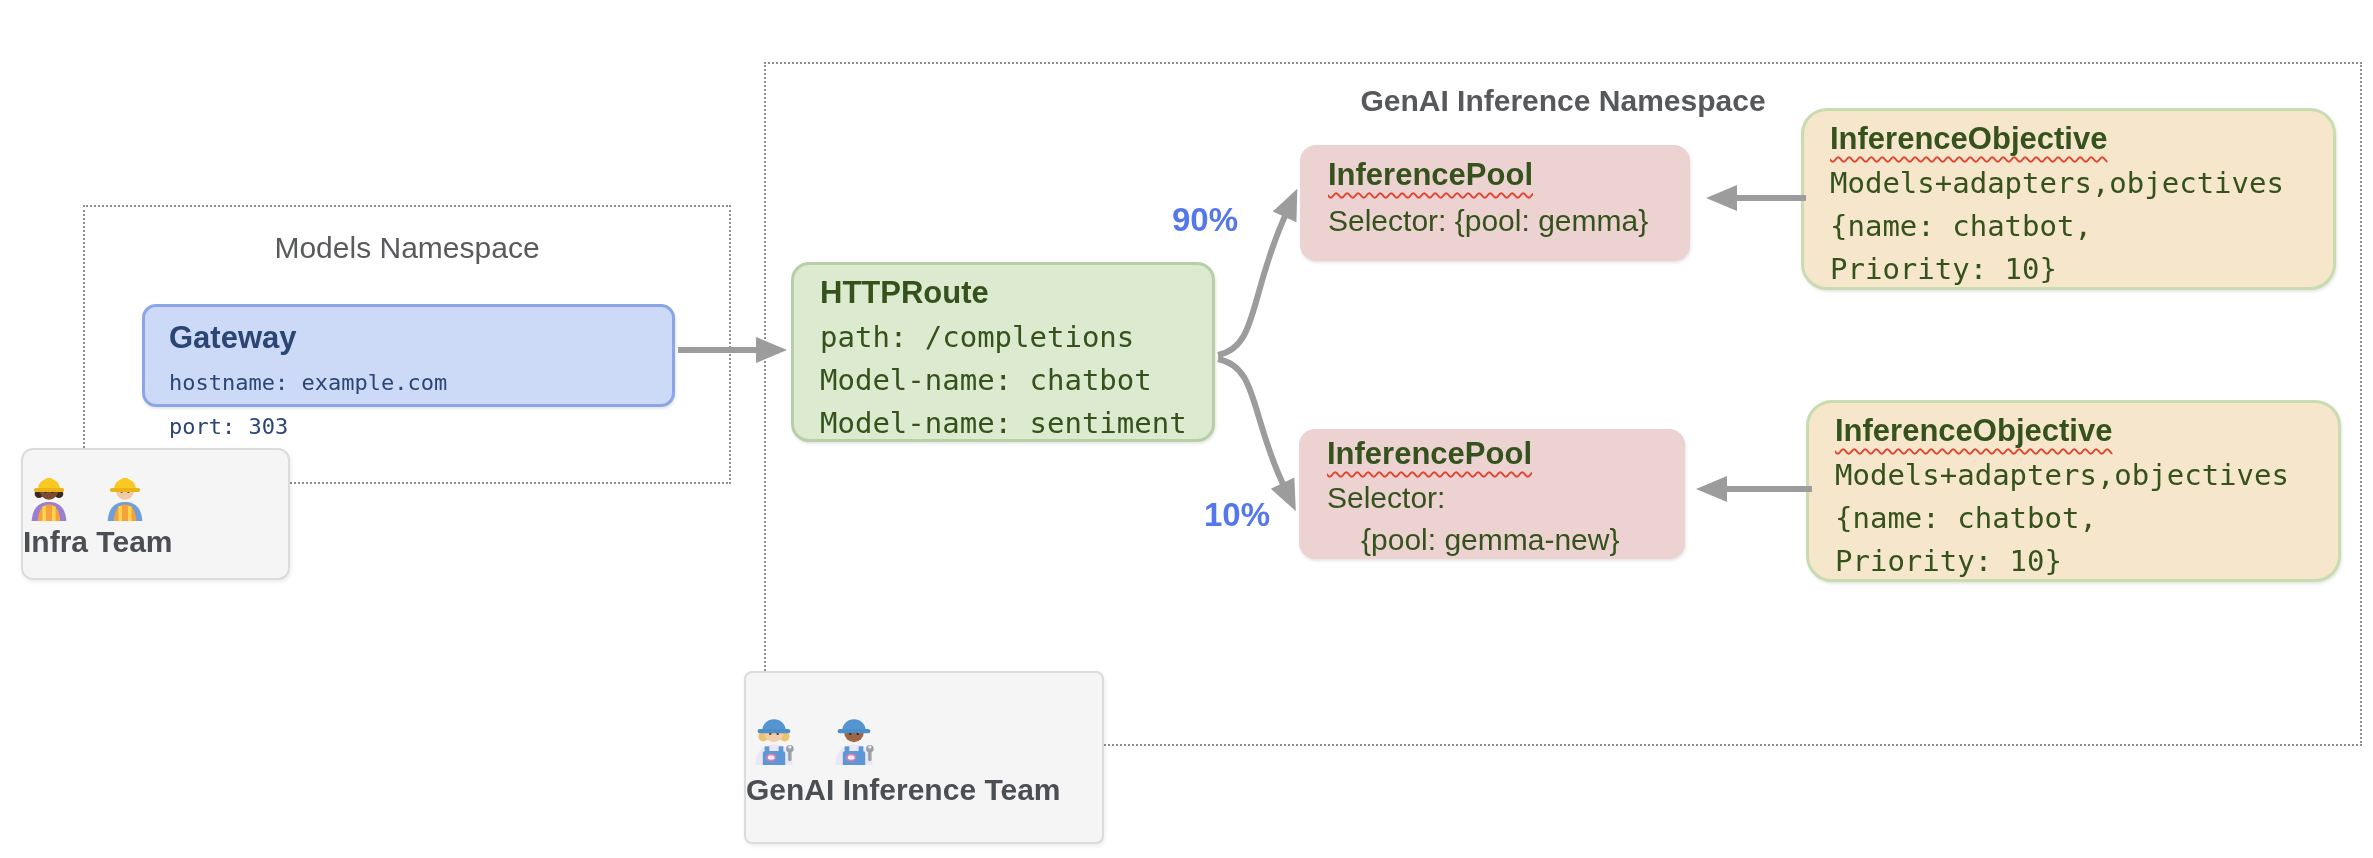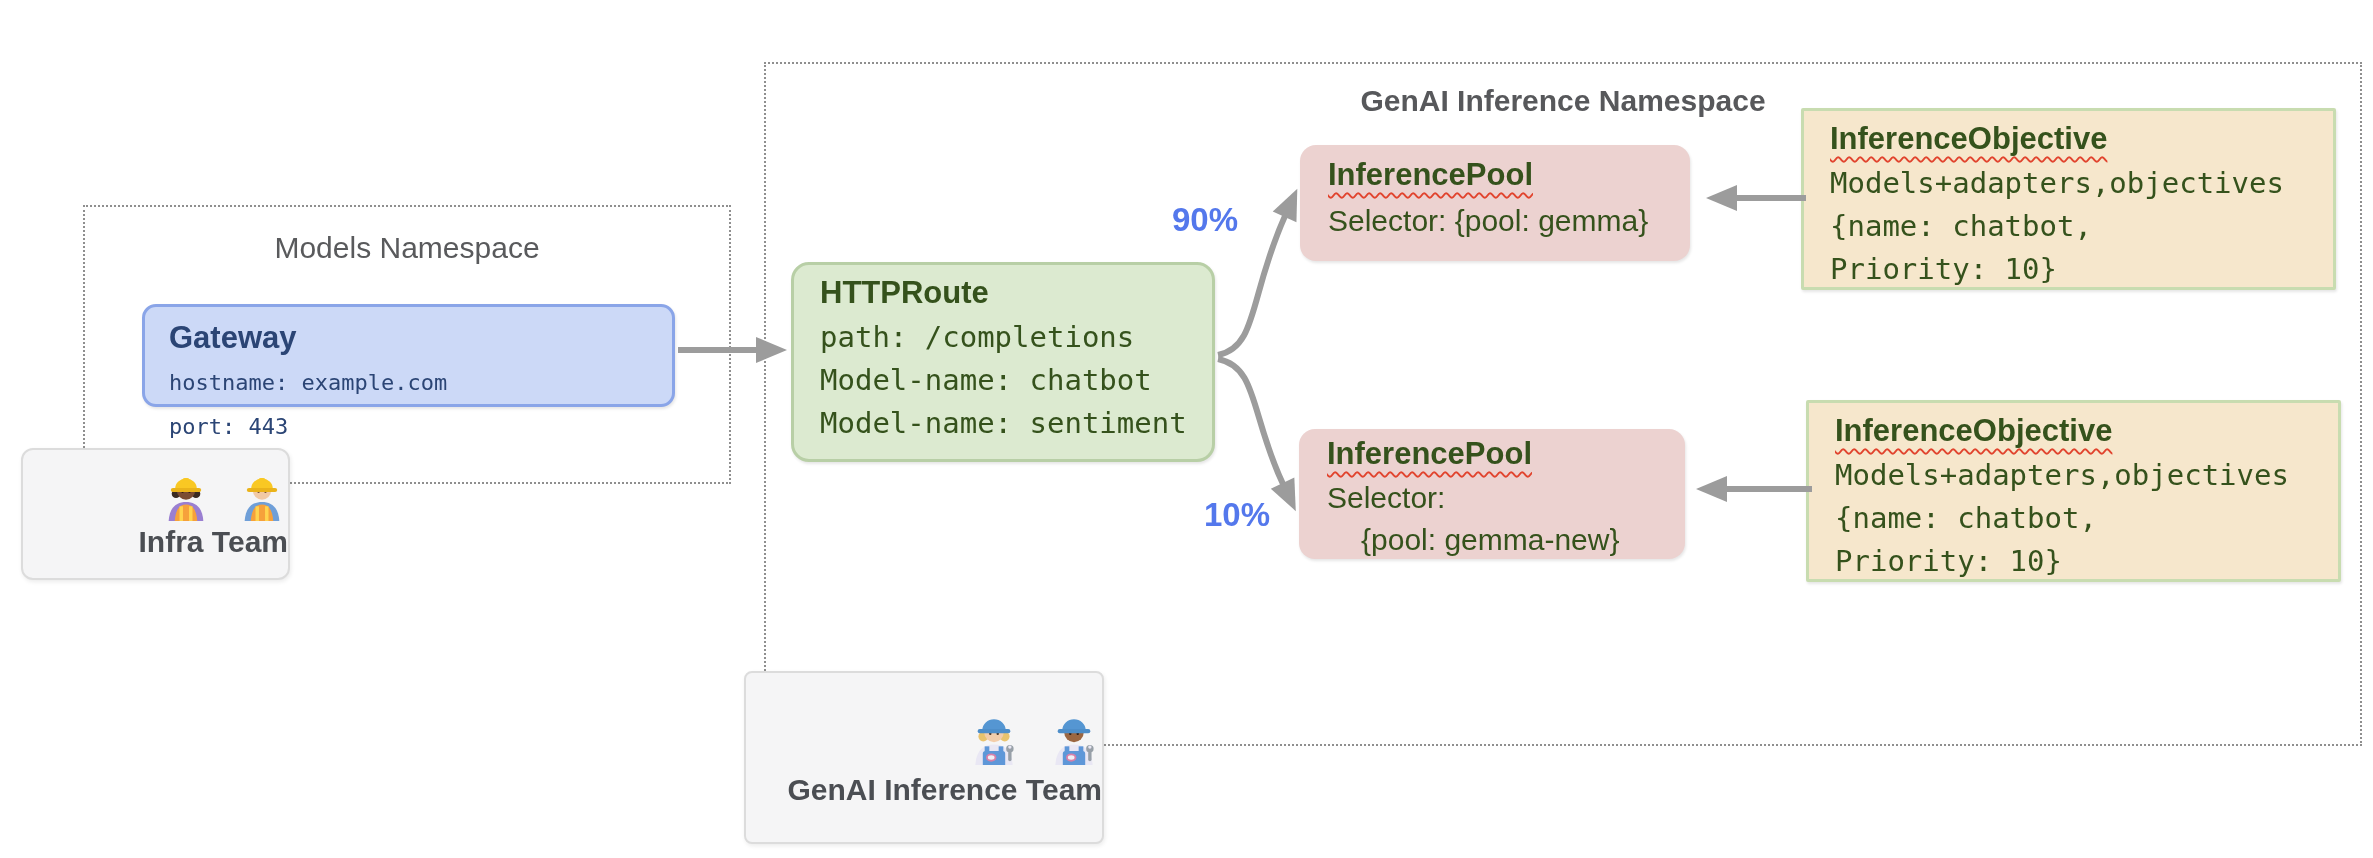--- a/index.html
+++ b/index.html
@@ -54,21 +54,21 @@
     background: #ccd9f7;
     border: 3px solid #8aa5e8;
     border-radius: 14px;
     color: #2b4575;
     padding: 8px 0 0 24px;
     margin-top: 20px;
   }
   .gateway .line { font-size: 22px; line-height: 44px; }
 
   .httproute {
-    left: 791px; top: 262px; width: 424px; height: 200px;
+    left: 791px; top: 262px; width: 424px; height: 180px;
     background: #dcead0;
     border: 3px solid #b8cfa6;
     border-radius: 18px;
     color: #35521c;
     padding: 5px 0 0 26px;
   }
   .httproute .line { font-size: 29px; line-height: 43px; }
 
   .pool {
     background: #ecd2d0;
@@ -79,39 +79,39 @@
   .pool .line { font-size: 30px; line-height: 44px; }
   .pool-top  { left: 1300px; top: 145px; width: 390px; height: 116px; padding: 6px 0 0 28px; }
   .pool-bottom { left: 1299px; top: 429px; width: 386px; height: 130px; padding: 2px 0 0 28px; }
   .pool-bottom .title { line-height: 46px; }
   .pool-bottom .line { line-height: 42px; }
   .pool .indent { padding-left: 34px; }
 
   .objective {
     background: #f6e7cc;
     border: 3px solid #c8dcb0;
-    border-radius: 2px;
+    border-radius: 26px;
     color: #35521c;
     width: 535px; height: 182px;
     padding: 5px 0 0 26px;
   }
   .objective .line { font-size: 29px; line-height: 43px; }
   .objective-top { left: 1801px; top: 108px; }
   .objective-bottom { left: 1806px; top: 400px; }
 
   
   .team {
     position: absolute;
     background: #f5f5f6;
     border: 2px solid #dcdcdc;
     box-sizing: border-box;
     z-index: 4;
     display: flex;
     flex-direction: column;
-    align-items: flex-end;
+    align-items: flex-start;
     justify-content: center;
     gap: 8px;
     box-shadow: 1px 2px 4px rgba(0,0,0,0.08);
   }
   .team .icons { display: flex; gap: 24px; align-items: flex-end; }
   .team .label { font-weight: bold; font-size: 30px; color: #4b4e53; }
   .infra-team { left: 21px; top: 448px; width: 269px; height: 132px; border-radius: 12px; gap: 4px; }
   .infra-team .person { width: 52px; height: 52px; }
   .genai-team { left: 744px; top: 671px; width: 360px; height: 173px; border-radius: 8px; }
   .genai-team .person { width: 56px; height: 56px; }
@@ -145,21 +145,21 @@
     <div class="ns-title">Models Namespace</div>
   </div>
 
   <div class="ns genai-ns">
     <div class="ns-title">GenAI Inference Namespace</div>
   </div>
 
   <div class="node gateway">
     <div class="title">Gateway</div>
     <div class="line mono">hostname: example.com</div>
-    <div class="line mono">port: 443</div>
+    <div class="line mono">port: 303</div>
   </div>
 
   <div class="node httproute">
     <div class="title">HTTPRoute</div>
     <div class="line mono">path: /completions</div>
     <div class="line mono">Model-name: chatbot</div>
     <div class="line mono">Model-name: sentiment</div>
   </div>
 
   <div class="node pool pool-top">

